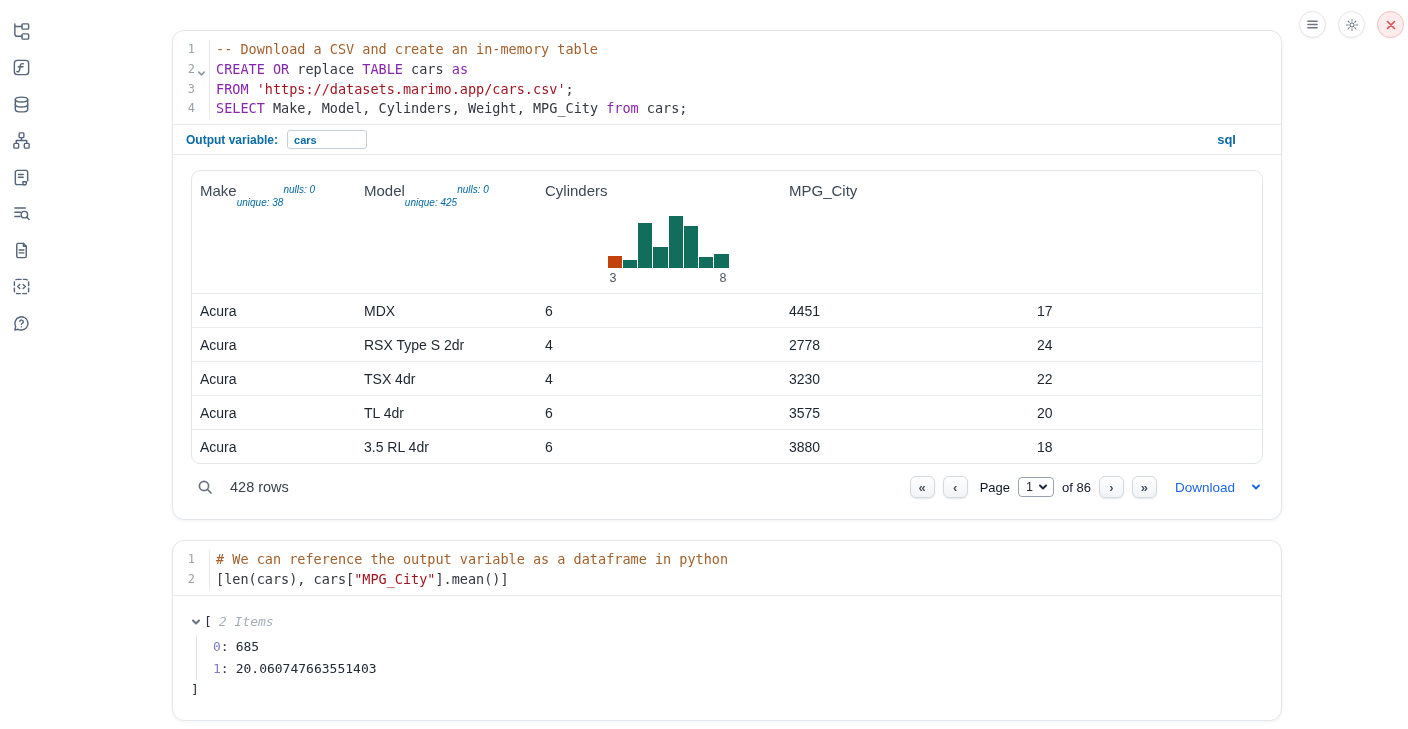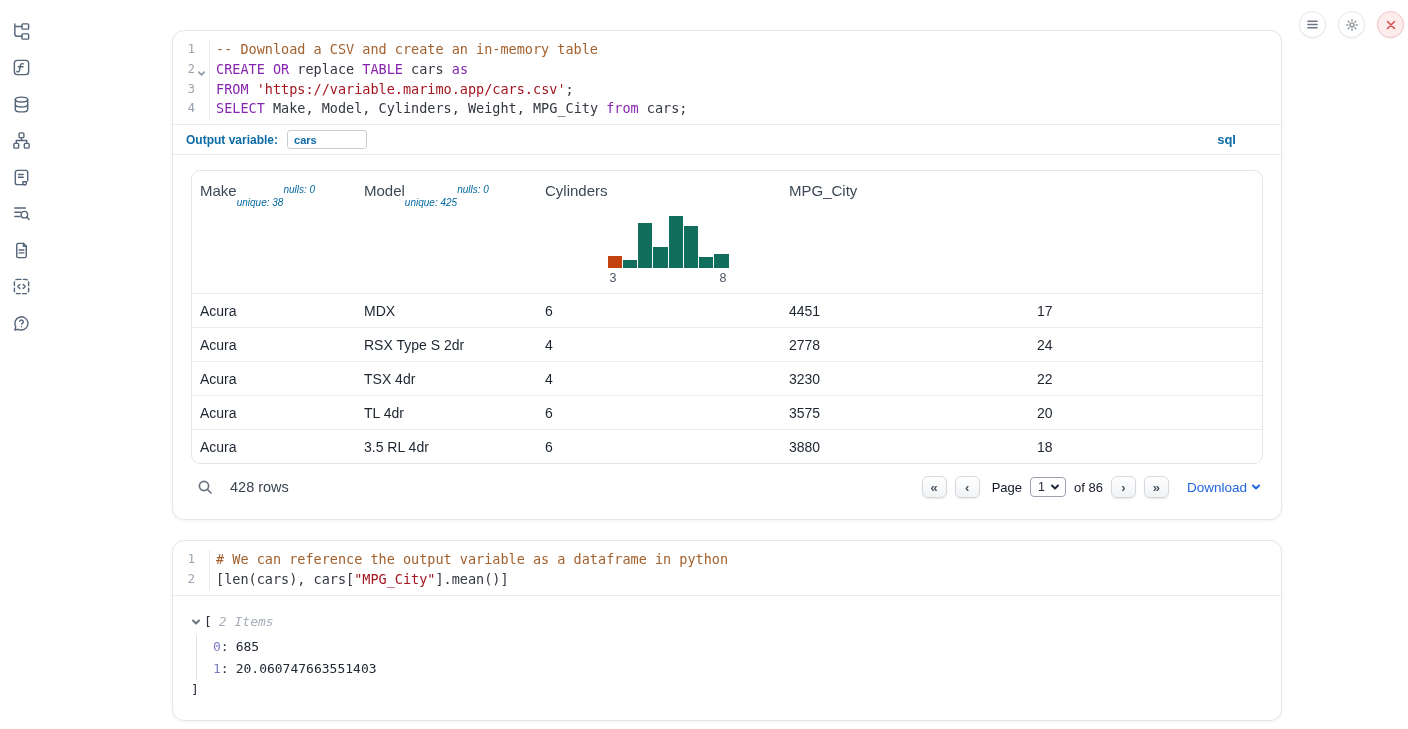--- a/index.html
+++ b/index.html
@@ -88,21 +88,21 @@
     width:25px;height:22px;border:1px solid #d5d9de;border-radius:6px;
     background:linear-gradient(#ffffff,#f1f3f5);box-shadow:0 1px 1.5px rgba(20,30,50,.1);
     color:#4a5360;font-size:13px;font-weight:600;cursor:pointer;padding:0;}
   .pg-label{font-size:13px;color:#111827;}
   .pg-label.page{margin-left:4px;}
   .pg-select{display:inline-flex;align-items:center;gap:5px;height:20px;box-sizing:border-box;
     padding:1px 5px 1px 7px;border:1px solid #98a1ac;border-radius:4px;background:#fff;
     font-size:12.5px;color:#1f2937;cursor:pointer;}
   .pg-select svg,.download svg{width:10px;height:10px;stroke:currentColor;fill:none;
     stroke-width:2;stroke-linecap:round;stroke-linejoin:round;}
-  .download{display:inline-flex;align-items:center;gap:4px;margin-left:10px;
+  .download{display:inline-flex;align-items:center;gap:16px;margin-left:10px;
     color:#2167e0;font-size:13.5px;cursor:pointer;text-decoration:none;}
 
   
   .out2{border-top:1px solid #e7eaee;padding:15px 18px 18px;
     font-family:"DejaVu Sans Mono",monospace;font-size:13px;color:#2a313b;}
   .tree-head{display:flex;align-items:center;height:22px;}
   .tree-chevron{width:10px;height:10px;color:#6b7280;margin-right:3px;display:flex;}
   .tree-chevron svg{width:10px;height:10px;stroke:currentColor;fill:none;stroke-width:2;
     stroke-linecap:round;stroke-linejoin:round;}
   .items-label{color:#a7aeb9;font-style:italic;margin-left:7px;font-size:13px;}
@@ -208,21 +208,21 @@
           <div class="gl"><span class="gl-n">1</span></div>
           <div class="gl"><span class="gl-n">2</span><span class="fold"><svg viewBox="0 0 10 10">
                 <path d="M2 3.5l3 3 3-3"></path>
               </svg></span></div>
           <div class="gl"><span class="gl-n">3</span></div>
           <div class="gl"><span class="gl-n">4</span></div>
         </div>
         <div class="codecol">
           <div class="cl"><span class="tok-com">-- Download a CSV and create an in-memory table</span></div>
           <div class="cl"><span class="tok-kw">CREATE</span><span class="tok-pl"> </span><span class="tok-kw">OR</span><span class="tok-pl"> replace </span><span class="tok-kw">TABLE</span><span class="tok-pl"> cars </span><span class="tok-kw">as</span></div>
-          <div class="cl"><span class="tok-kw">FROM</span><span class="tok-pl"> </span><span class="tok-str">'https://variable.marimo.app/cars.csv'</span><span class="tok-pl">;</span></div>
+          <div class="cl"><span class="tok-kw">FROM</span><span class="tok-pl"> </span><span class="tok-str">'https://datasets.marimo.app/cars.csv'</span><span class="tok-pl">;</span></div>
           <div class="cl"><span class="tok-kw">SELECT</span><span class="tok-pl"> Make, Model, Cylinders, Weight, MPG_City </span><span class="tok-kw">from</span><span class="tok-pl"> cars;</span></div>
         </div>
       </div>
     <div class="cell-footer">
       <span class="ov-label">Output variable:</span>
       <input class="ov-input" value="cars" style="">
       <span class="lang-badge">sql</span>
     </div>
     <div class="cell-output">
       <div class="table-card">

